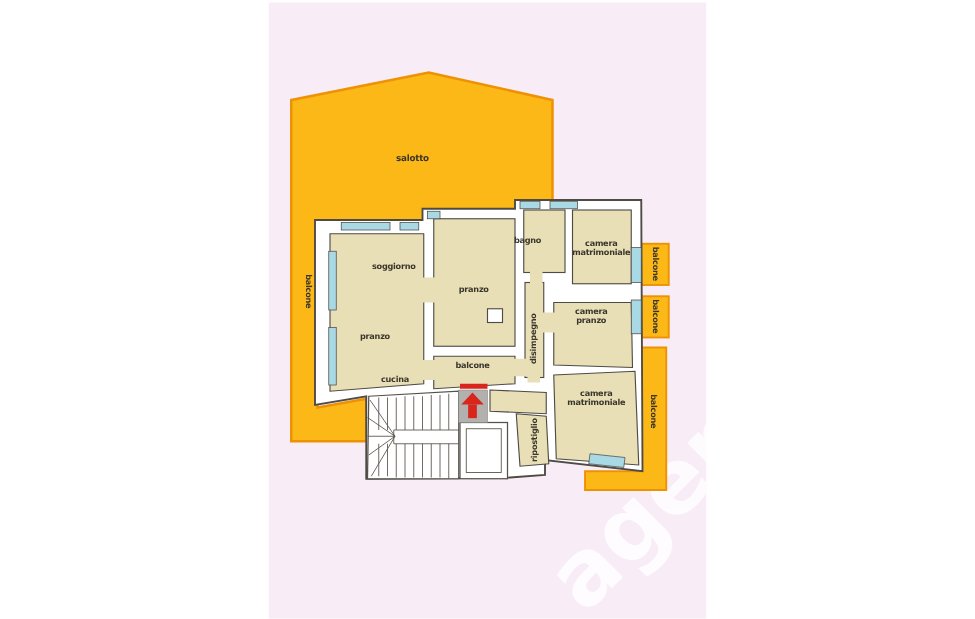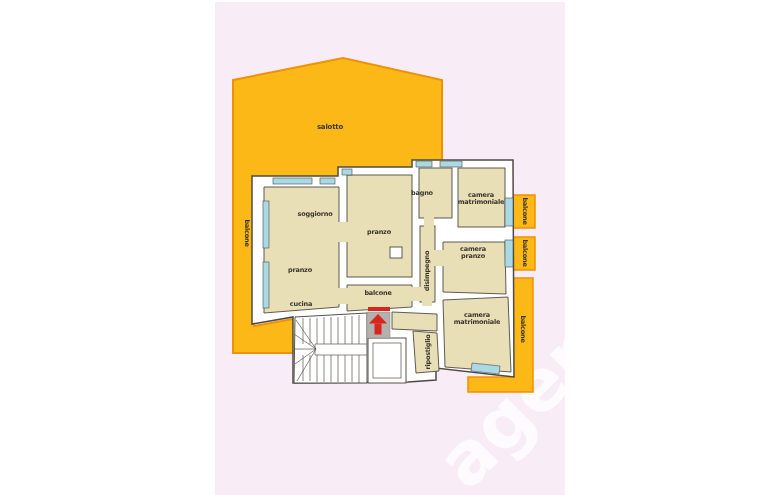--- a/index.html
+++ b/index.html
@@ -99,21 +99,21 @@
   </div>
   <div class="label rot90" style="left:524px;top:211px;">balcone</div>
   <div class="label" style="left:473px;top:253px;">
     <div>camera</div>
     <div>pranzo</div>
   </div>
   <div class="label rot90" style="left:524px;top:253px;">balcone</div>
   <div class="label rotm90" style="left:427px;top:271px;">disimpegno</div>
   <div class="label" style="left:300px;top:270px;">pranzo</div>
   <div class="label" style="left:378px;top:293px;">balcone</div>
-  <div class="label" style="left:301px;top:304px;">cucina</div>
+  <div class="label" style="left:316px;top:304px;">cucina</div>
   <div class="label" style="left:477px;top:319px;">
     <div>camera</div>
     <div>matrimoniale</div>
   </div>
   <div class="label rot90" style="left:522px;top:329px;">balcone</div>
   <div class="label rotm90" style="left:428px;top:352px;">ripostiglio</div>
 
 </div>
 
 </body></html>

